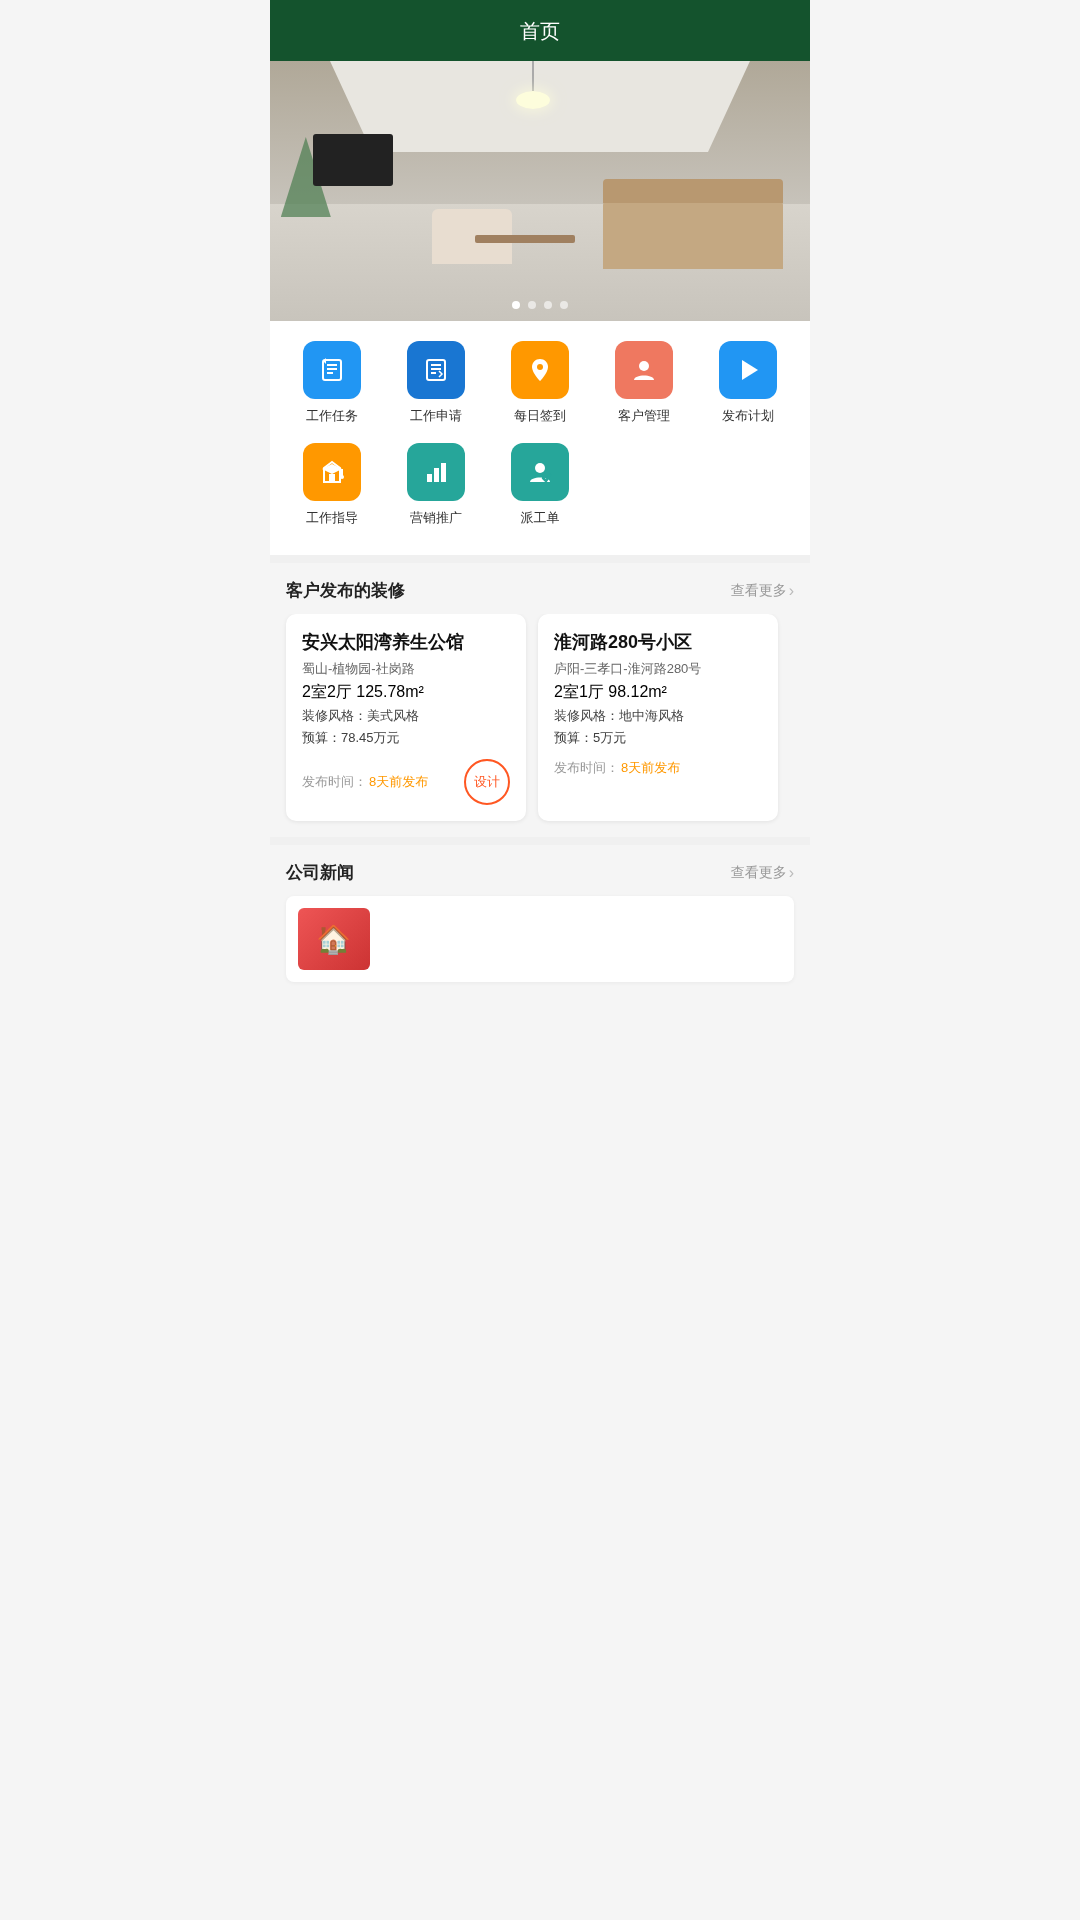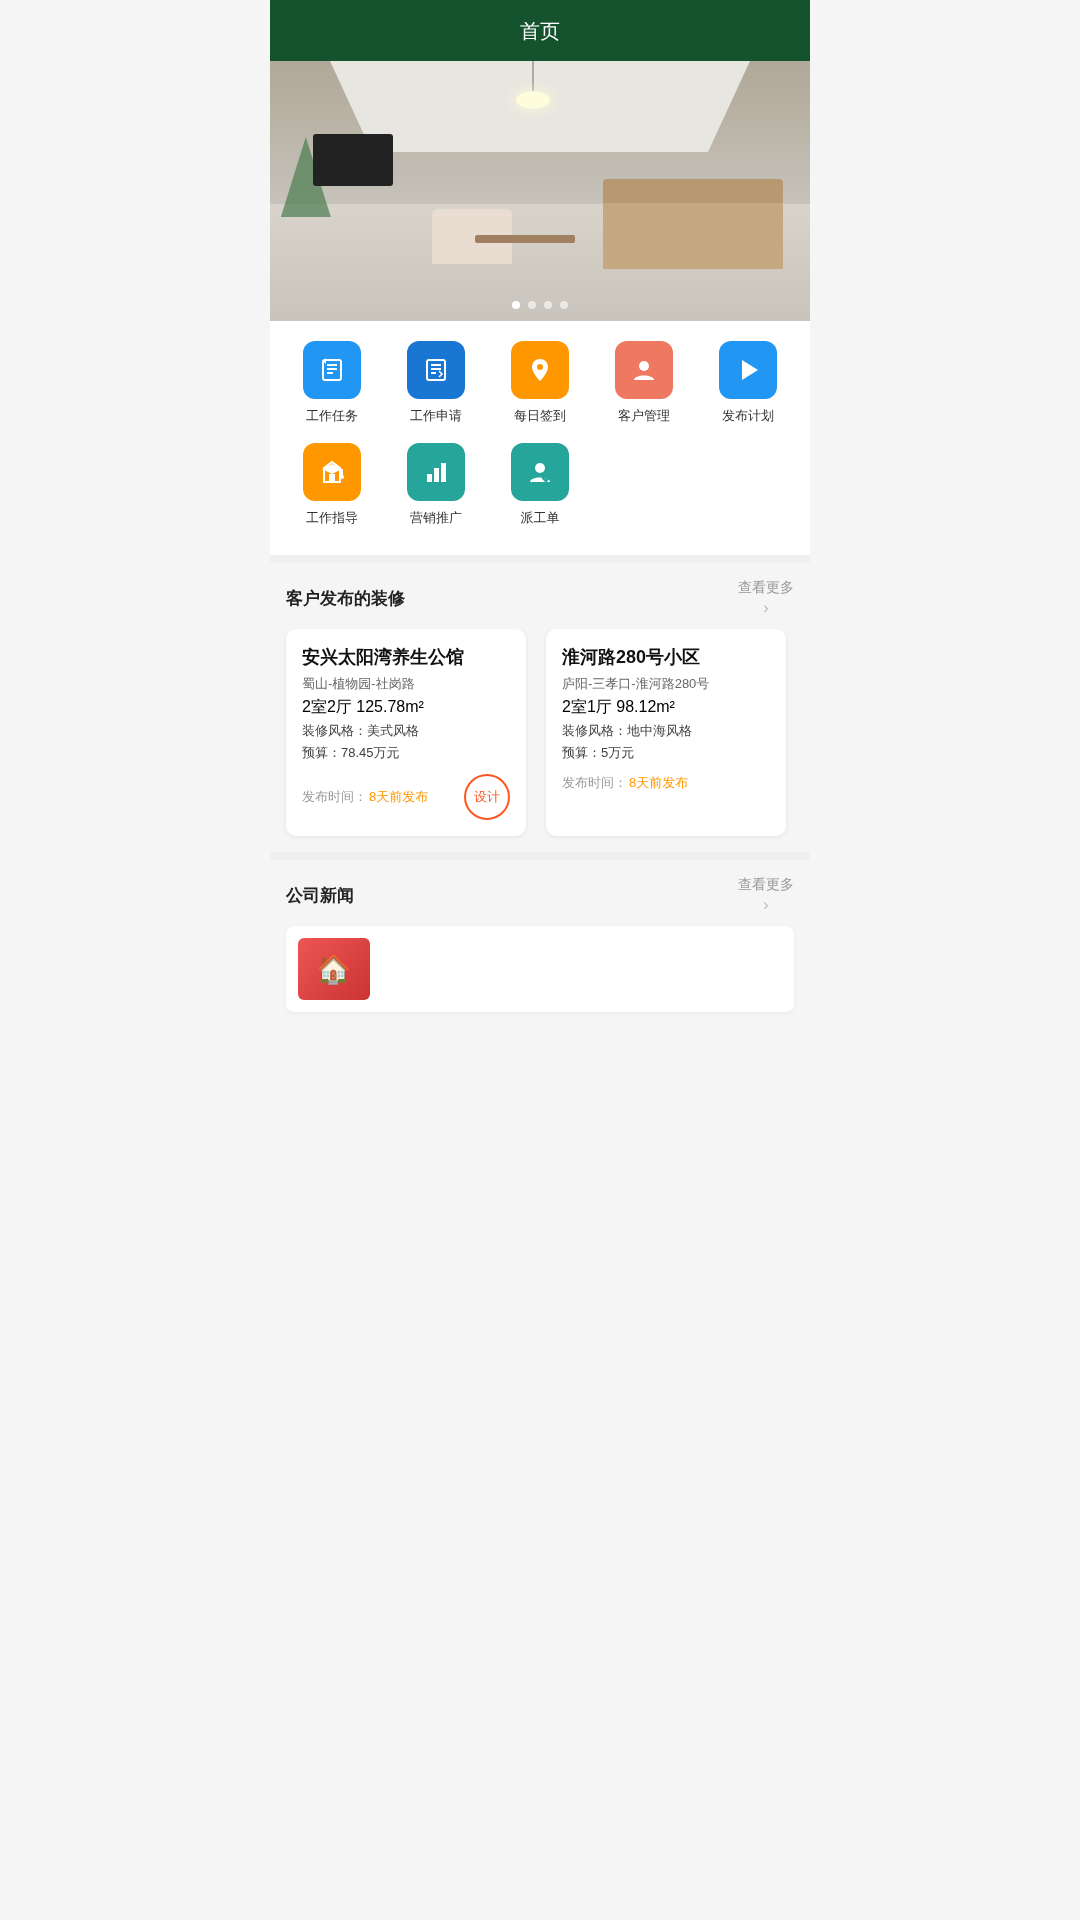--- a/index.html
+++ b/index.html
@@ -157,27 +157,26 @@
       font-weight: bold;
       color: #222;
     }
     .section-more {
       font-size: 14px;
       color: #999;
       display: flex;
       align-items: center;
       gap: 2px;
       cursor: pointer;
-      flex-direction: column;
     }
 
     
     .cards-row {
       display: flex;
-      gap: 20px;
+      gap: 12px;
       padding: 0 16px 16px;
       overflow-x: auto;
     }
     .cards-row::-webkit-scrollbar { display: none; }
 
     .card {
       background: white;
       border-radius: 10px;
       padding: 16px;
       min-width: 240px;

